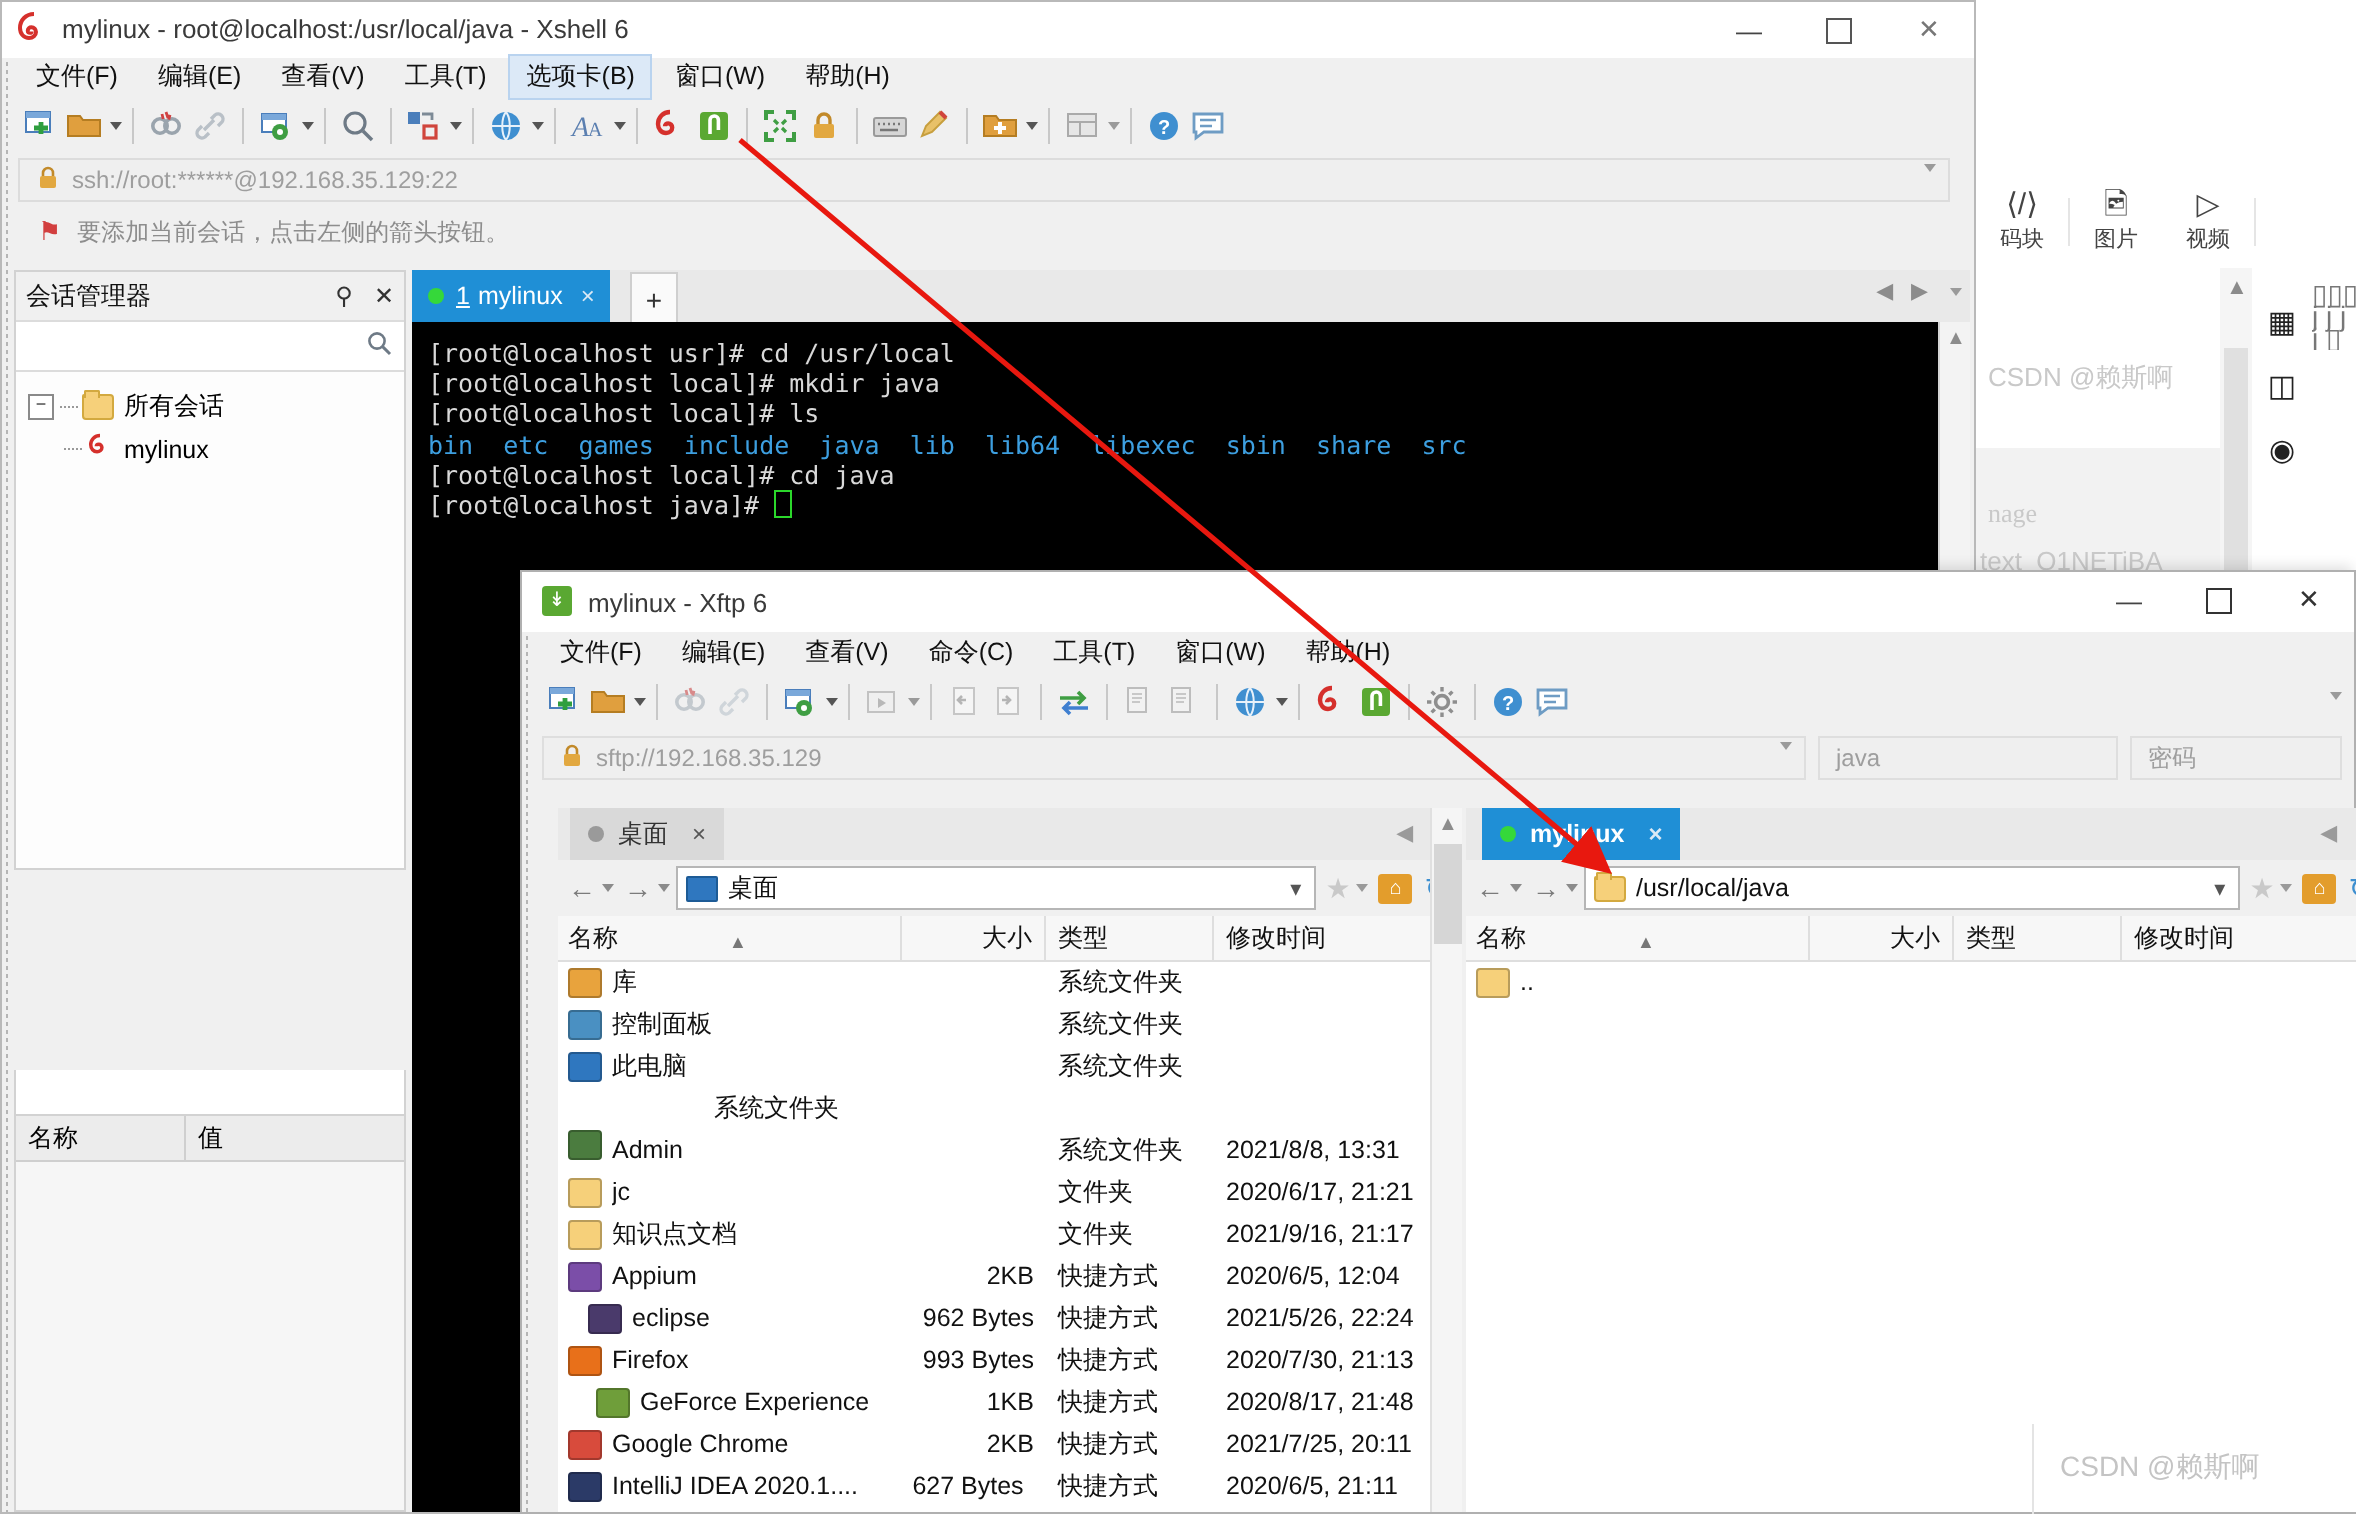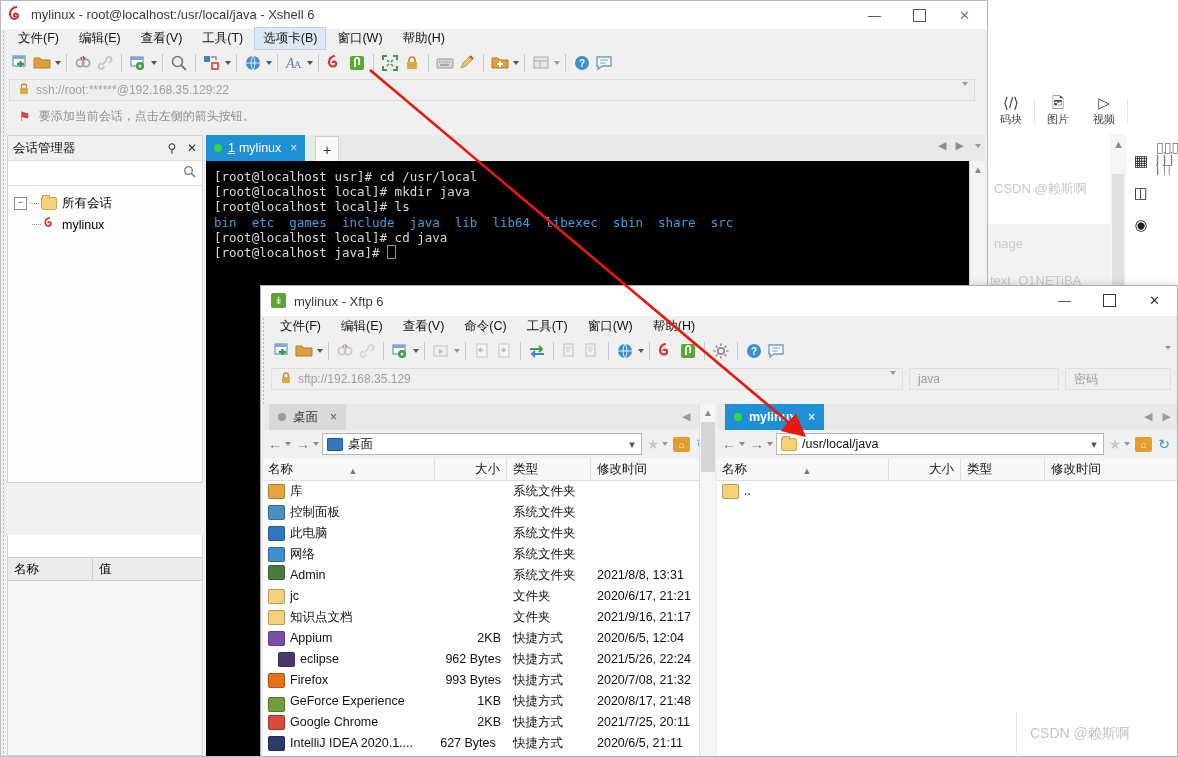--- a/index.html
+++ b/index.html
@@ -19,21 +19,21 @@
   
   #bgwin{left:988px;top:0;width:190px;height:757px;background:#ffffff;}
   #bg-toolbar{position:absolute;left:0;top:88px;width:190px;height:46px;background:#fff;border-bottom:1px solid #e3e3e3;display:flex;align-items:center;}
   .bg-tool{display:flex;flex-direction:column;align-items:center;justify-content:center;width:46px;color:#444;font-size:11px;gap:2px;}
   .bg-tool .gl{font-size:15px;line-height:15px;}
   .bg-vsep{width:1px;height:24px;background:#e5e5e5;}
   #bg-editor{position:absolute;left:0;top:134px;width:190px;height:623px;background:#fff;}
   #bg-edit-pane{position:absolute;left:0;top:0;width:122px;height:90px;background:#fff;border-bottom:1px solid #555;}
   #bg-wm1{position:absolute;left:6px;top:46px;color:#c9c9c9;font-size:13px;white-space:nowrap;}
   #bg-body{position:absolute;left:0;top:90px;width:122px;bottom:0;background:#f2f2f2;color:#c9c9c9;font-size:13px;}
-  #bg-body .l1{position:absolute;left:6px;top:12px;white-space:nowrap;}
+  #bg-body .l1{position:absolute;left:6px;top:25px;white-space:nowrap;font-family:Liberation Serif, serif;}
   #bg-body .l2{position:absolute;left:2px;top:49px;white-space:nowrap;}
   #bg-scroll{position:absolute;left:122px;top:0;width:16px;bottom:0;background:#f5f5f5;}
   #bg-scroll .up{position:absolute;left:3px;top:4px;color:#8b8b8b;font-size:11px;}
   #bg-scroll .thumb{position:absolute;left:2px;top:40px;width:12px;height:150px;background:#e0e0e0;}
   #bg-icons{position:absolute;left:138px;top:0;width:30px;bottom:0;background:#fff;display:flex;flex-direction:column;align-items:center;padding-top:18px;gap:14px;}
   #bg-icons .ic{color:#222;font-size:15px;}
   #bg-right-text{position:absolute;left:168px;top:8px;width:22px;color:#777;font-size:14px;line-height:11px;overflow:hidden;}
   #bg-wm2{position:absolute;left:1030px;top:725px;color:#c4c4c4;font-size:14px;white-space:nowrap;z-index:60;}
   #bg-vline{position:absolute;left:1016px;top:712px;width:1px;height:45px;background:#e4e4e4;z-index:59;}
 
@@ -52,21 +52,21 @@
   #xs-addr{position:absolute;left:8px;top:78px;width:966px;height:22px;background:#efefef;border:1px solid #dcdcdc;box-sizing:border-box;display:flex;align-items:center;}
   #xs-addr .lk{margin:0 6px 0 8px;}
   #xs-addr .txt{color:#9e9e9e;font-size:12px;}
   #xs-addr .dd{position:absolute;right:6px;top:6px;}
   #xs-hint{position:absolute;left:8px;top:103px;width:966px;height:24px;display:flex;align-items:center;color:#8d8d8d;font-size:12px;}
   #xs-hint .flag{margin:0 8px 0 10px;color:#d23f3f;font-size:13px;}
   .dotted-l{position:absolute;left:2px;top:30px;width:1px;height:725px;
      background-image:linear-gradient(#b5b5b5 50%,transparent 50%);background-size:1px 4px;}
 
   
-  #sm{position:absolute;left:6px;top:134px;width:196px;height:348px;background:#fdfdfd;border:1px solid #d2d2d2;box-sizing:border-box;}
+  #sm{position:absolute;left:6px;top:134px;width:196px;height:300px;background:#fdfdfd;border:1px solid #d2d2d2;box-sizing:border-box;}
   #sm-head{height:24px;display:flex;align-items:center;background:#f0f0f0;border-bottom:1px solid #dcdcdc;}
   #sm-head .t{flex:1;padding-left:5px;font-size:12.5px;color:#111;}
   #sm-head .b{width:20px;text-align:center;color:#333;font-size:12px;}
   #sm-search{height:24px;border-bottom:1px solid #dcdcdc;background:#fff;position:relative;}
   #sm-search .mag{position:absolute;right:6px;top:4px;color:#6a6a6a;font-size:12px;}
   #sm-tree{padding-top:7px;font-size:12.5px;}
   .tnode{display:flex;align-items:center;height:21px;padding-left:6px;}
   .tnode .exp{width:11px;height:11px;border:1px solid #8a8a8a;background:#fff;font-size:9px;line-height:9px;text-align:center;color:#333;margin-right:3px;}
   .dline{width:9px;border-top:1px dotted #999;margin-right:2px;}
   .folder{width:14px;height:11px;background:#f6d07a;border:1px solid #d3a93f;border-radius:1px 2px 2px 2px;margin-right:5px;position:relative;}
@@ -105,21 +105,21 @@
   #xf-tb-dd{position:absolute;right:6px;top:60px;}
   #xf-bar2{position:absolute;left:10px;top:82px;width:900px;height:22px;display:flex;gap:6px;}
   .xf-fld{background:#efefef;border:1px solid #dedede;box-sizing:border-box;display:flex;align-items:center;position:relative;font-size:12px;color:#9e9e9e;}
   #xf-url{width:632px;padding-left:8px;}
   #xf-url .lk{margin-right:6px;}
   #xf-url .dd{position:absolute;right:6px;top:6px;}
   #xf-user{width:150px;padding-left:8px;}
   #xf-pass{flex:1;padding-left:8px;}
 
   
-  .pane{position:absolute;top:118px;height:352px;background:#fff;}
+  .pane{position:absolute;top:118px;height:352px;background:#fff;margin-left:16px;}
   #pane-l{left:2px;width:452px;}
   #pane-r{left:456px;width:460px;}
   .pane-tabs{position:relative;height:26px;background:#e9e9e9;}
   .ptab{position:absolute;left:6px;top:0;height:26px;display:flex;align-items:center;padding:0 9px;font-size:12.5px;}
   .ptab.grey{background:#d9d9d9;color:#333;}
   .ptab.blue{background:#1f8fd6;color:#fff;font-weight:bold;left:8px;}
   .ptab .dot{width:8px;height:8px;border-radius:50%;margin-right:7px;}
   .ptab.grey .dot{background:#9a9a9a;}
   .ptab.blue .dot{background:#35d83a;}
   .ptab .x{margin-left:12px;font-size:12px;}
@@ -672,24 +672,20 @@
         <div class="lrow">
           <div class="c" style="width: 172px; padding-left: 5px; display: flex; align-items: center;">
             <span class="fi" style="background: rgb(47, 119, 191); border: 1px solid rgba(0, 0, 0, 0.25);"></span>
             <span class="ellipsis">此电脑</span>
           </div>
           <div class="c" style="width: 72px; text-align: right; padding-right: 6px;"></div>
           <div class="c" style="width: 84px; padding-left: 6px;">系统文件夹</div>
           <div class="c" style="flex: 1 1 0%; padding-left: 6px;"></div>
         </div>
         <div class="lrow">
-          <div class="c" style="width: 172px; padding-left: 5px; display: flex; align-items: center;">
-            <span class="fi" style="background: rgb(61, 143, 208); border: 1px solid rgba(0, 0, 0, 0.25);"></span>
-            <span class="ellipsis">网络</span>
-          </div>
           <div class="c" style="width: 72px; text-align: right; padding-right: 6px;"></div>
           <div class="c" style="width: 84px; padding-left: 6px;">系统文件夹</div>
           <div class="c" style="flex: 1 1 0%; padding-left: 6px;"></div>
         </div>
         <div class="lrow">
           <div class="c" style="width: 172px; padding-left: 5px; display: flex; align-items: flex-start;">
             <span class="fi" style="background: rgb(75, 124, 63); border: 1px solid rgba(0, 0, 0, 0.25);"></span>
             <span class="ellipsis">Admin</span>
           </div>
           <div class="c" style="width: 72px; text-align: right; padding-right: 6px;"></div>
@@ -732,24 +728,24 @@
           <div class="c" style="width: 84px; padding-left: 6px;">快捷方式</div>
           <div class="c" style="flex: 1 1 0%; padding-left: 6px;">2021/5/26, 22:24</div>
         </div>
         <div class="lrow">
           <div class="c" style="width: 172px; padding-left: 5px; display: flex; align-items: center;">
             <span class="fi" style="background: rgb(232, 112, 26); border: 1px solid rgba(0, 0, 0, 0.25);"></span>
             <span class="ellipsis">Firefox</span>
           </div>
           <div class="c" style="width: 72px; text-align: right; padding-right: 6px;">993 Bytes</div>
           <div class="c" style="width: 84px; padding-left: 6px;">快捷方式</div>
-          <div class="c" style="flex: 1 1 0%; padding-left: 6px;">2020/7/08, 21:32</div>
-        </div>
-        <div class="lrow">
-          <div class="c" style="width: 172px; padding-left: 5px; display: flex; align-items: flex-end;">
+          <div class="c" style="flex: 1 1 0%; padding-left: 6px;">2020/7/30, 21:13</div>
+        </div>
+        <div class="lrow">
+          <div class="c" style="width: 172px; padding-left: 19px; display: flex; align-items: center;">
             <span class="fi" style="background: rgb(111, 158, 58); border: 1px solid rgba(0, 0, 0, 0.25);"></span>
             <span class="ellipsis">GeForce Experience</span>
           </div>
           <div class="c" style="width: 72px; text-align: right; padding-right: 6px;">1KB</div>
           <div class="c" style="width: 84px; padding-left: 6px;">快捷方式</div>
           <div class="c" style="flex: 1 1 0%; padding-left: 6px;">2020/8/17, 21:48</div>
         </div>
         <div class="lrow">
           <div class="c" style="width: 172px; padding-left: 5px; display: flex; align-items: center;">
             <span class="fi" style="background: rgb(216, 75, 60); border: 1px solid rgba(0, 0, 0, 0.25);"></span>

